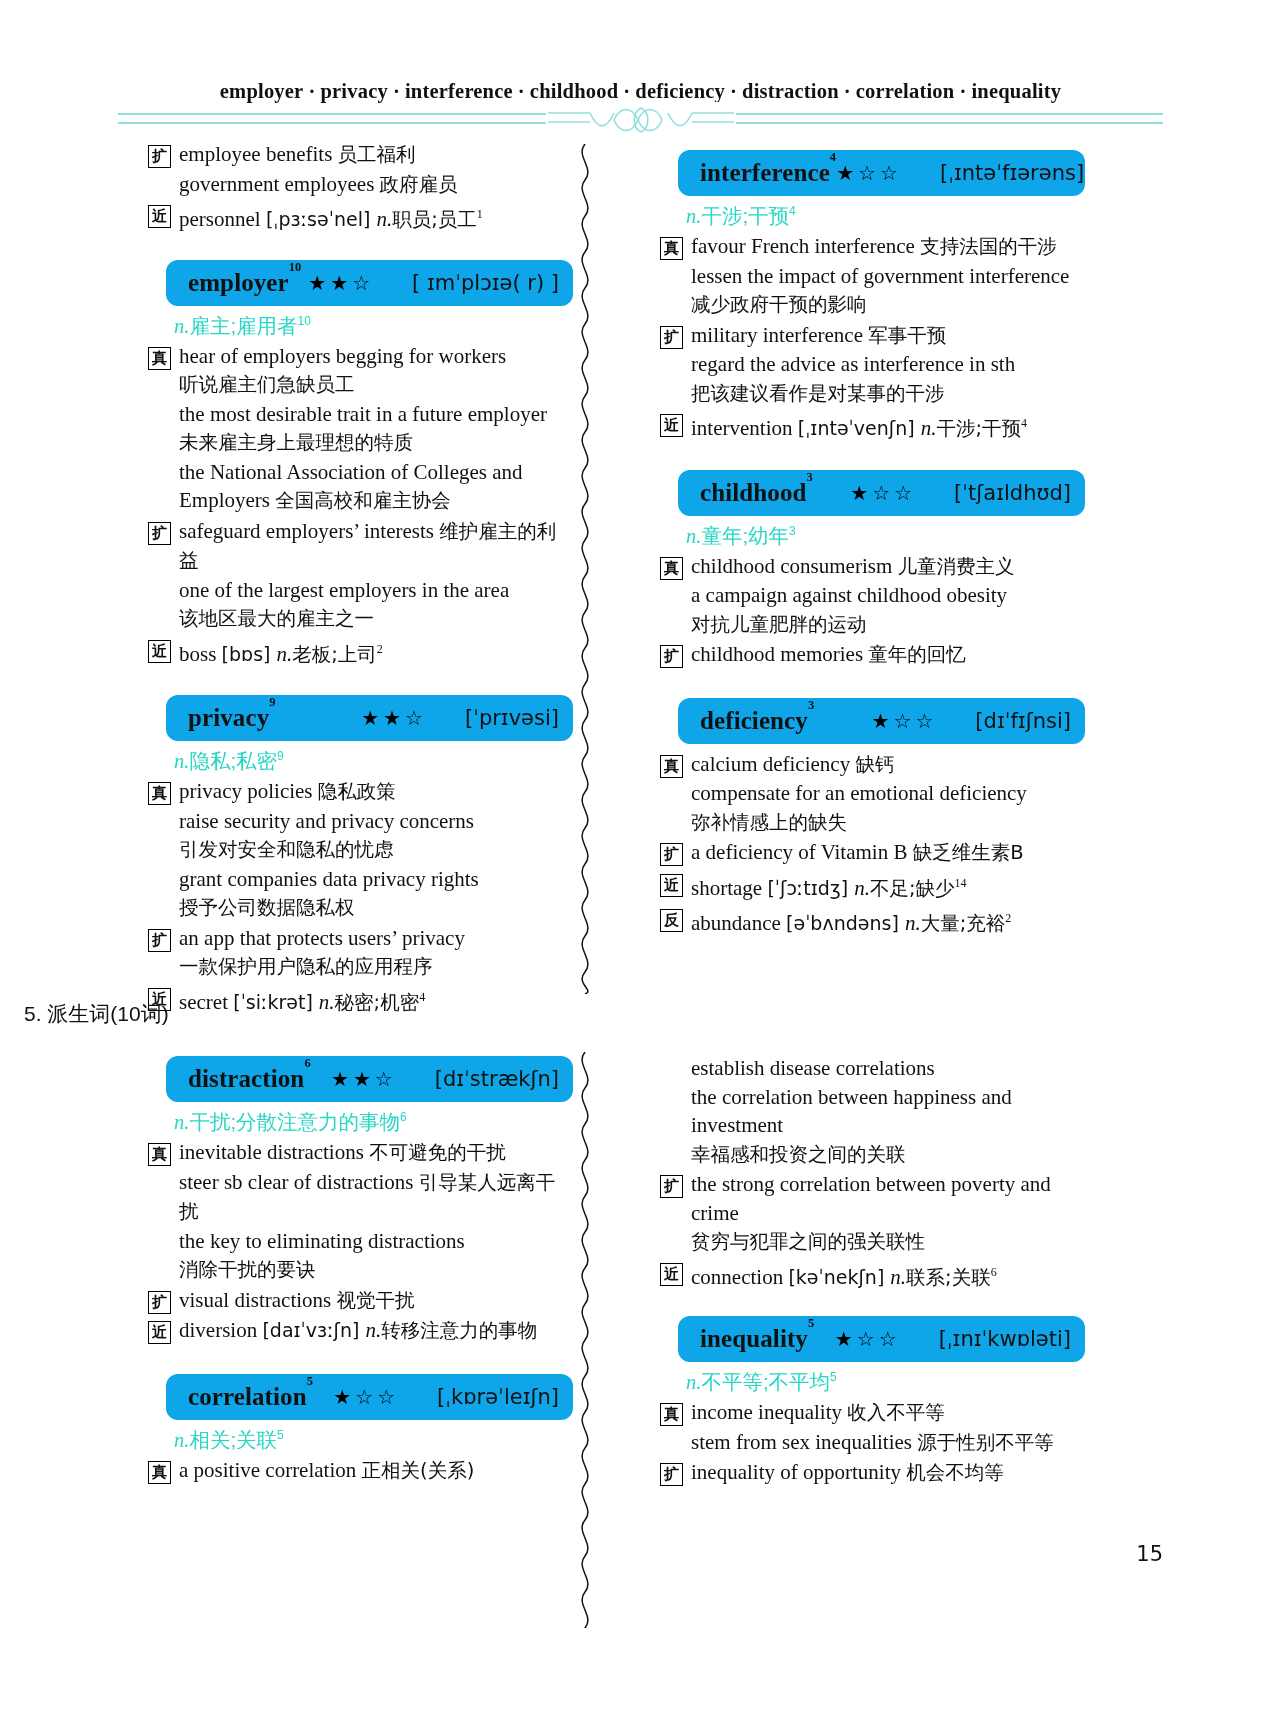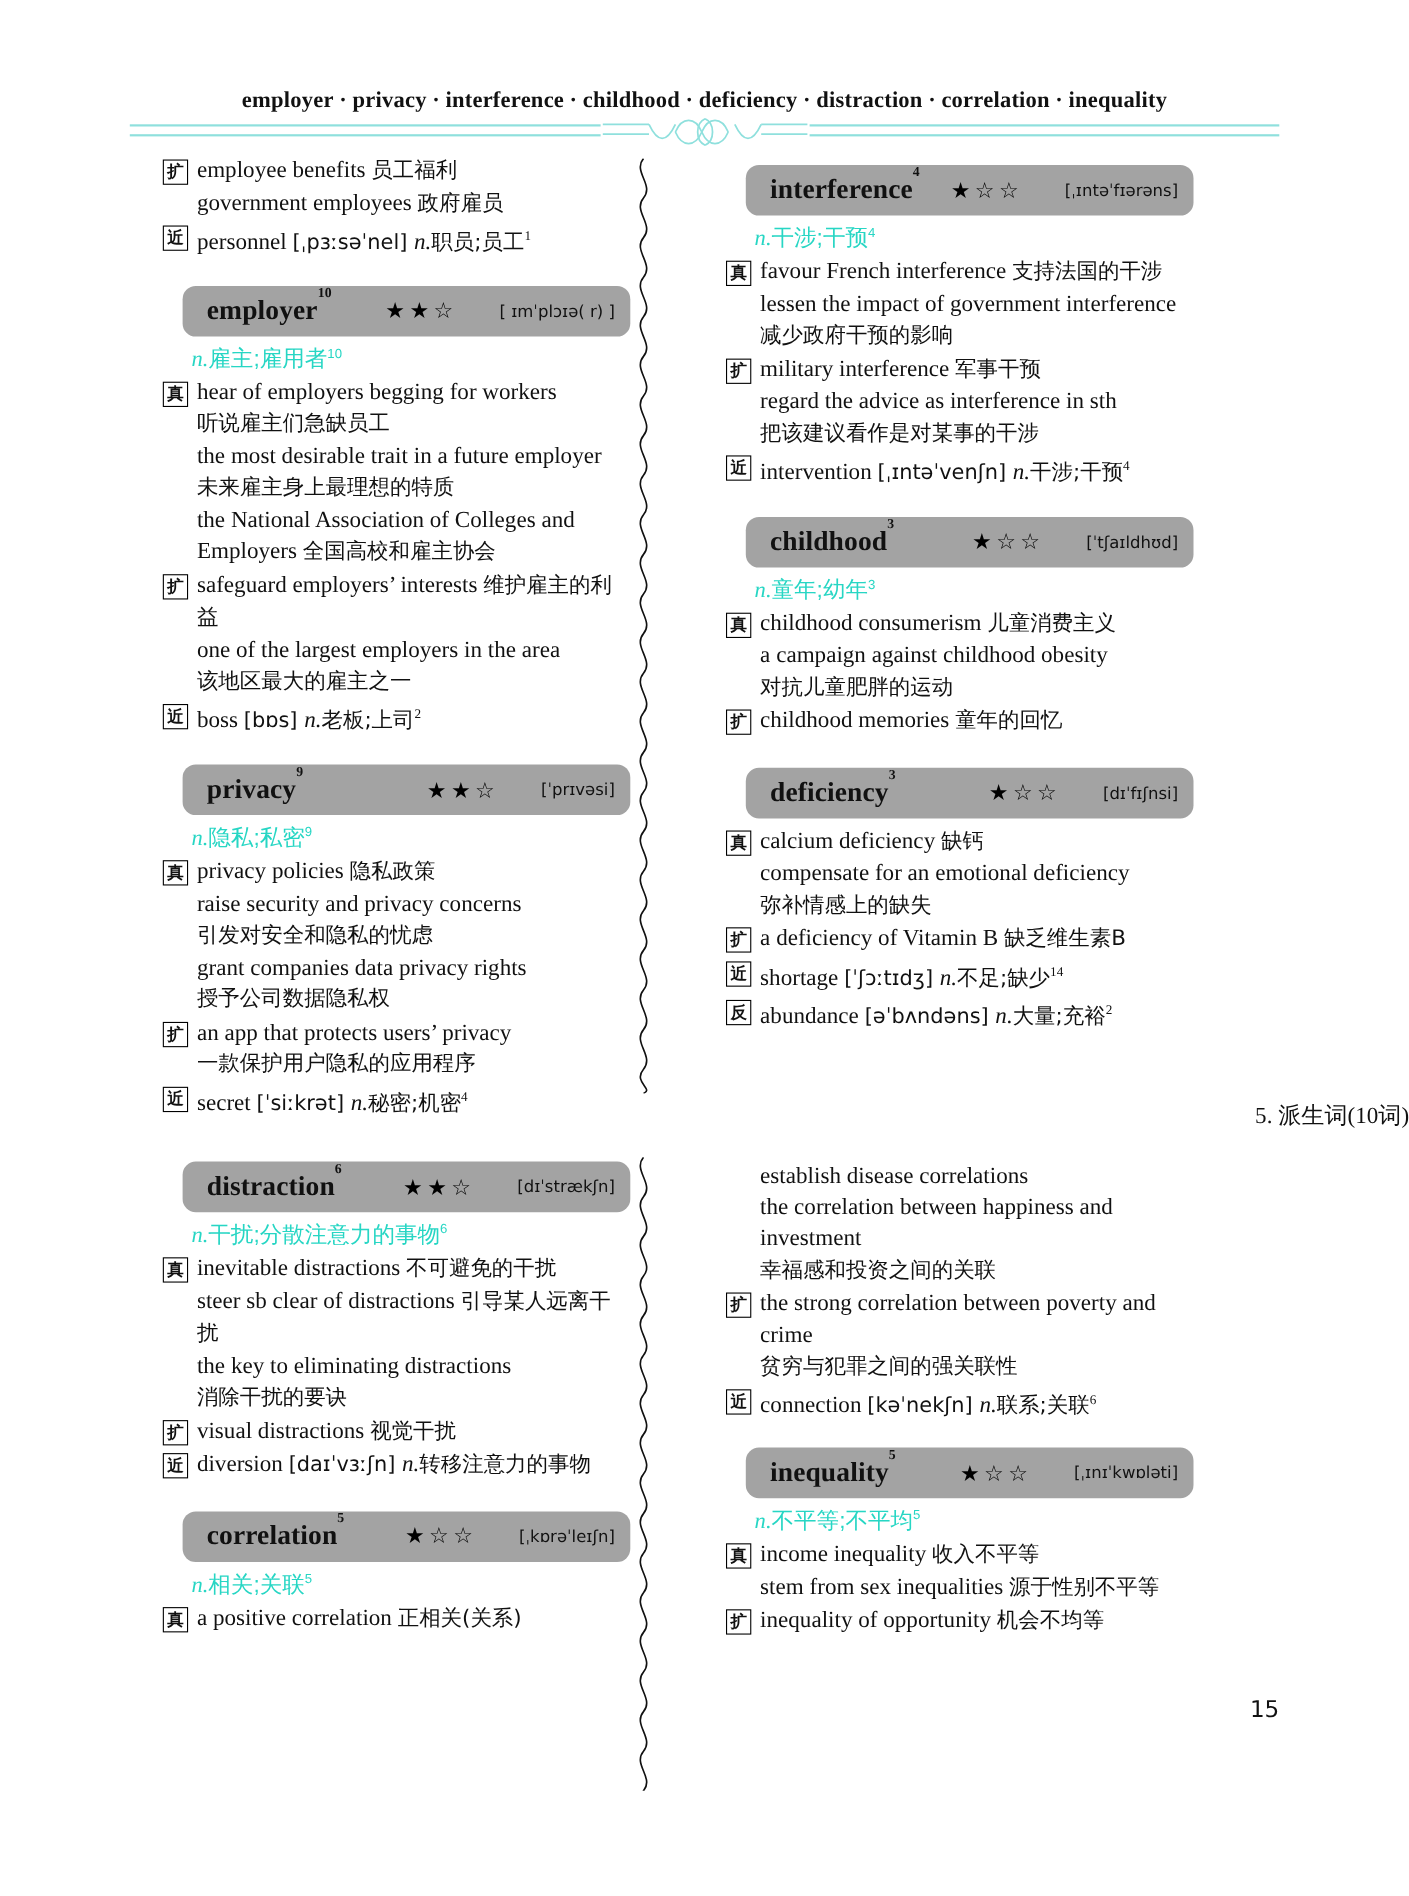--- a/index.html
+++ b/index.html
@@ -30,30 +30,30 @@
   .col{position:absolute;width:425px;}
   .col-l{left:148px;}
   .col-r{left:660px;}
 
   
   .divider{position:absolute;left:572px;width:26px;}
   .divider svg{display:block;}
 
   
   .whead{
-    background:#a3a3a3;border-radius:12px;
+    background:#0ea5e9;border-radius:12px;
     height:46px;display:flex;align-items:center;
     padding:0 14px 0 22px;margin:0 0 6px 18px;
     position:relative;
   }
   .whead .wname{font-weight:bold;font-size:25px;letter-spacing:.1px;}
   .whead .wname sup{font-size:12.5px;font-weight:bold;top:-.85em;position:relative;}
   .whead .stars{font-size:20px;letter-spacing:4px;margin-left:auto;color:#000;}
   .whead .ipa{
-    font-size:15px;margin-left:auto;white-space:nowrap;
+    font-size:21px;margin-left:auto;white-space:nowrap;
     font-family:"DejaVu Sans","Liberation Sans",sans-serif;
   }
   .whead .stars+.ipa{margin-left:38px;}
 
   
   .wdef{
     color:#27d6c4;font-size:20.5px;margin:4px 0 2px 26px;
     font-family:"Liberation Sans","DejaVu Sans",sans-serif;font-weight:500;
   }
   .wdef .pos{font-style:italic;font-family:"Liberation Serif",serif;}
@@ -72,22 +72,22 @@
   .ex .txt .cn{font-family:"DejaVu Sans","Liberation Sans",sans-serif;font-size:19.5px;margin-top:23px;}
   .ex .txt .ipa{font-family:"DejaVu Sans","Liberation Sans",sans-serif;font-size:19px;}
   .ex .txt .pos{font-style:italic;}
   .ex .txt sup{font-size:12px;}
   .ex .txt .ln{display:block;}
 
   .entry{margin-bottom:14px;}
 
   
   .sectitle{
-    position:absolute;left:0;right:0;text-align:right;
-    font-size:21px;font-family:Liberation Serif, serif;
+    position:absolute;left:0;right:0;text-align:left;
+    font-size:21px;font-family:Liberation Sans, sans-serif;padding-left:24px;
   }
 
   
   .pageno{
     position:absolute;right:118px;bottom:62px;font-size:21px;
     font-family:"DejaVu Sans","Liberation Sans",sans-serif;
   }
 </style>
 </head>
 <body>

